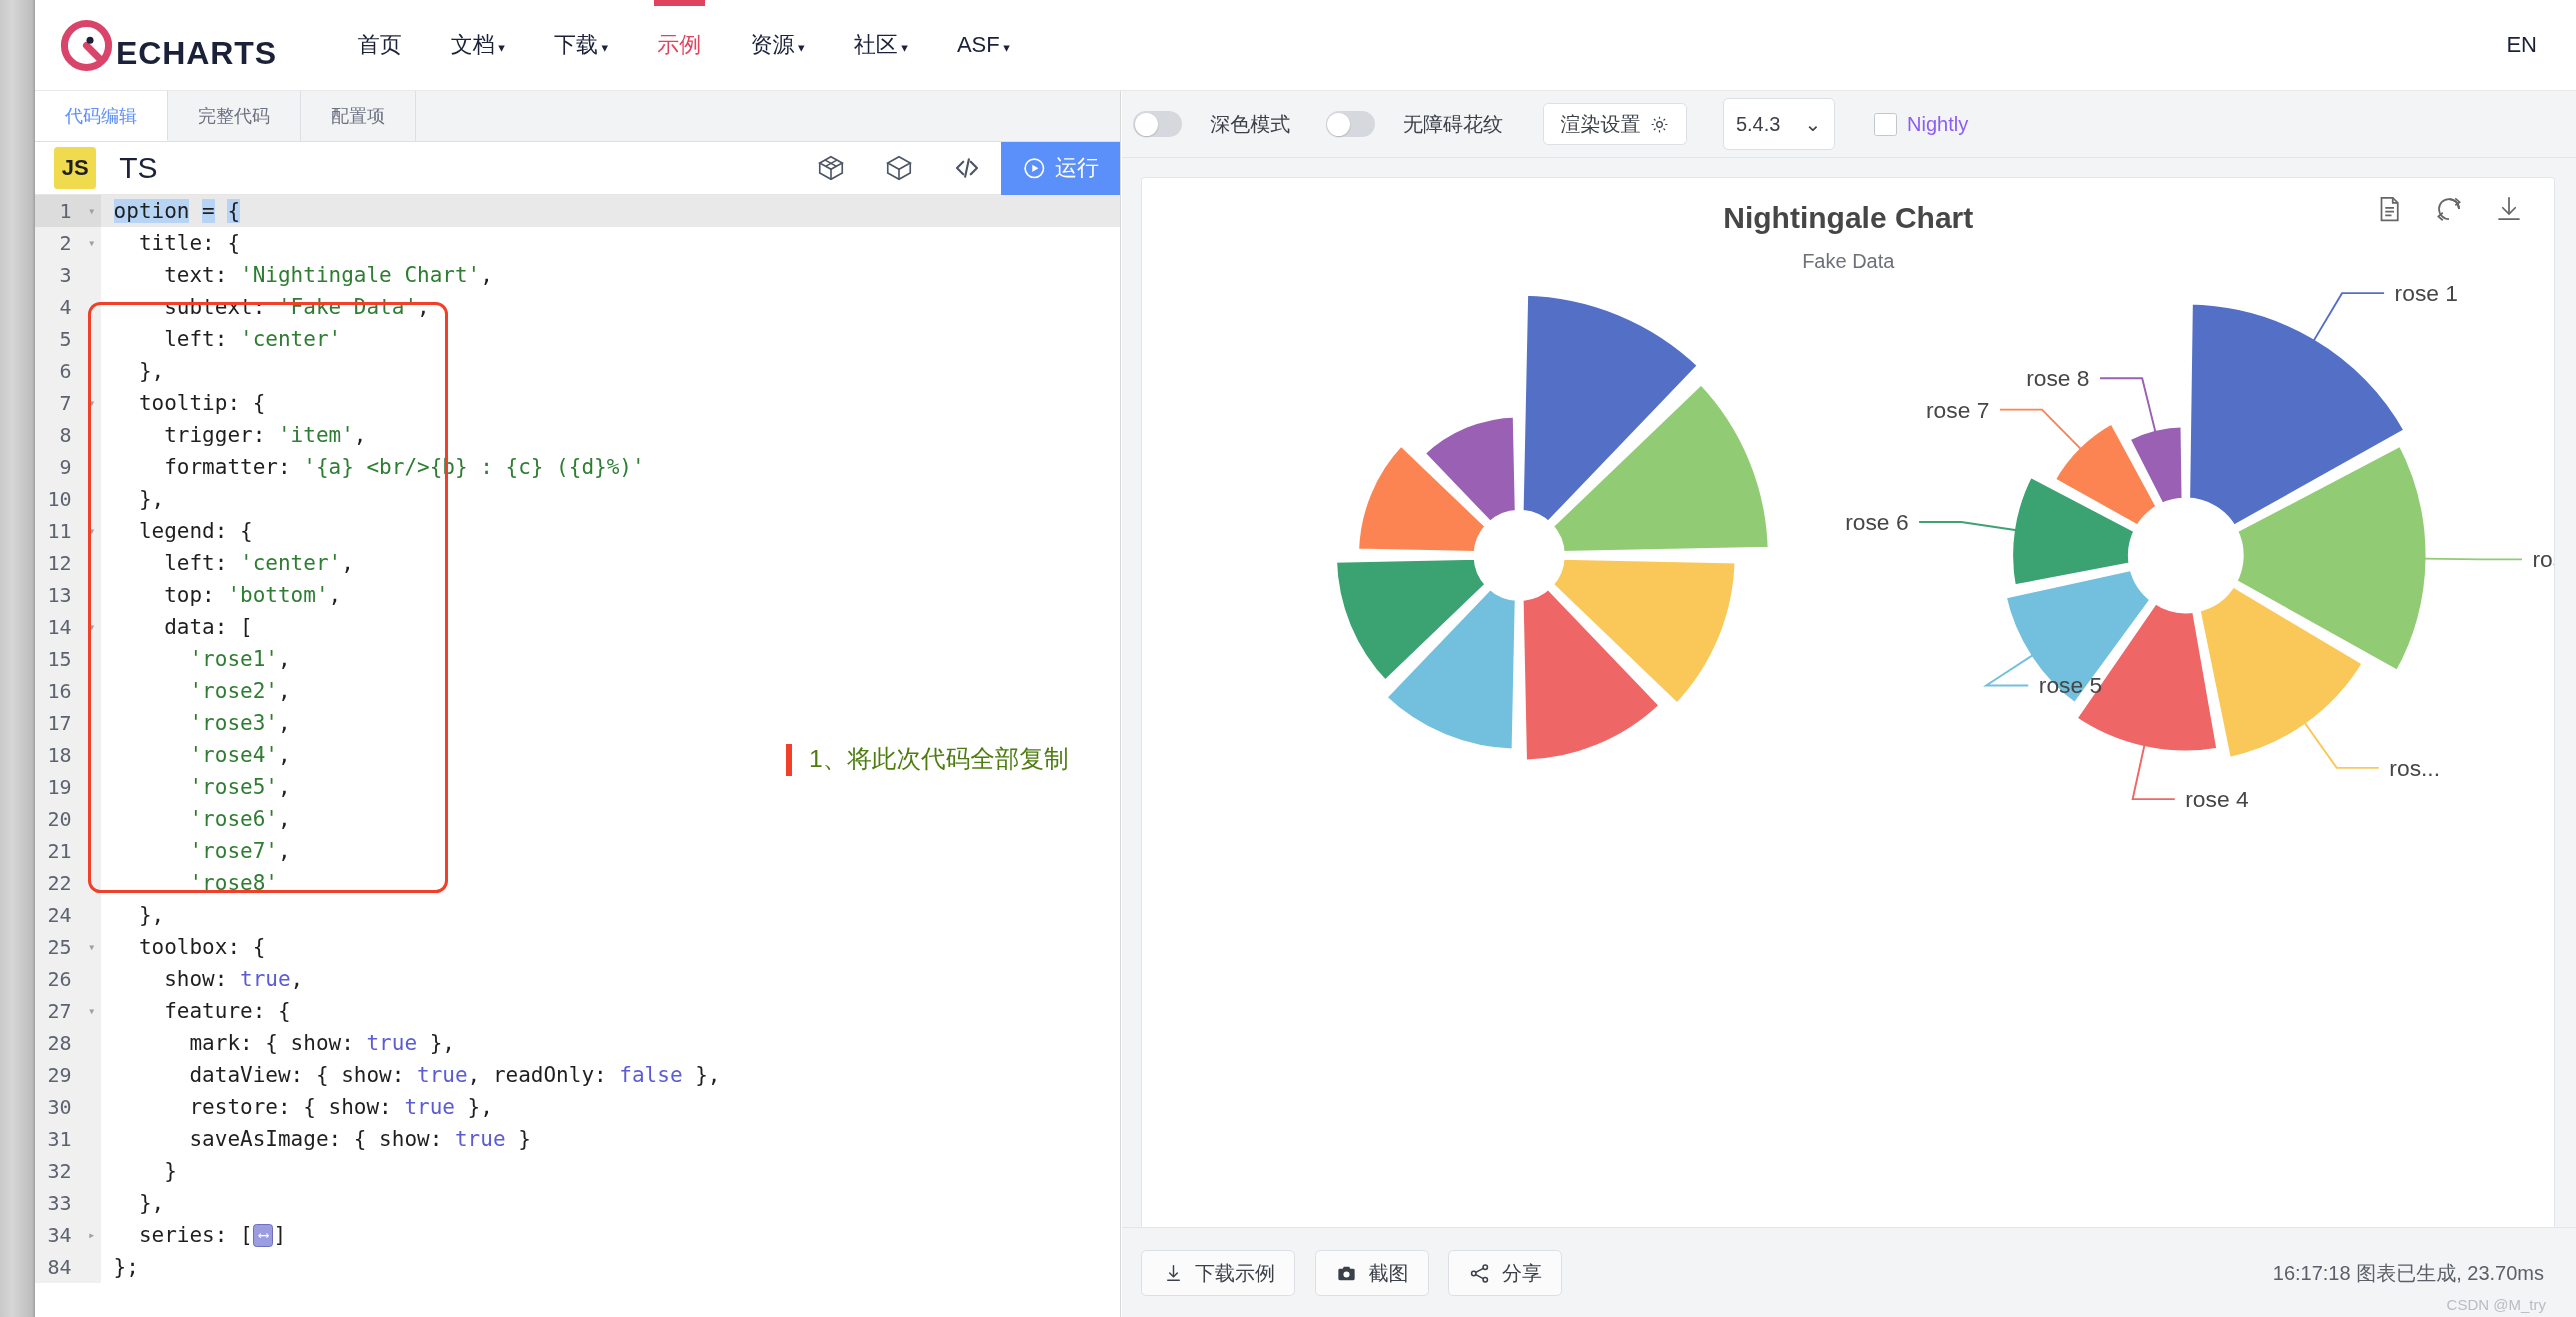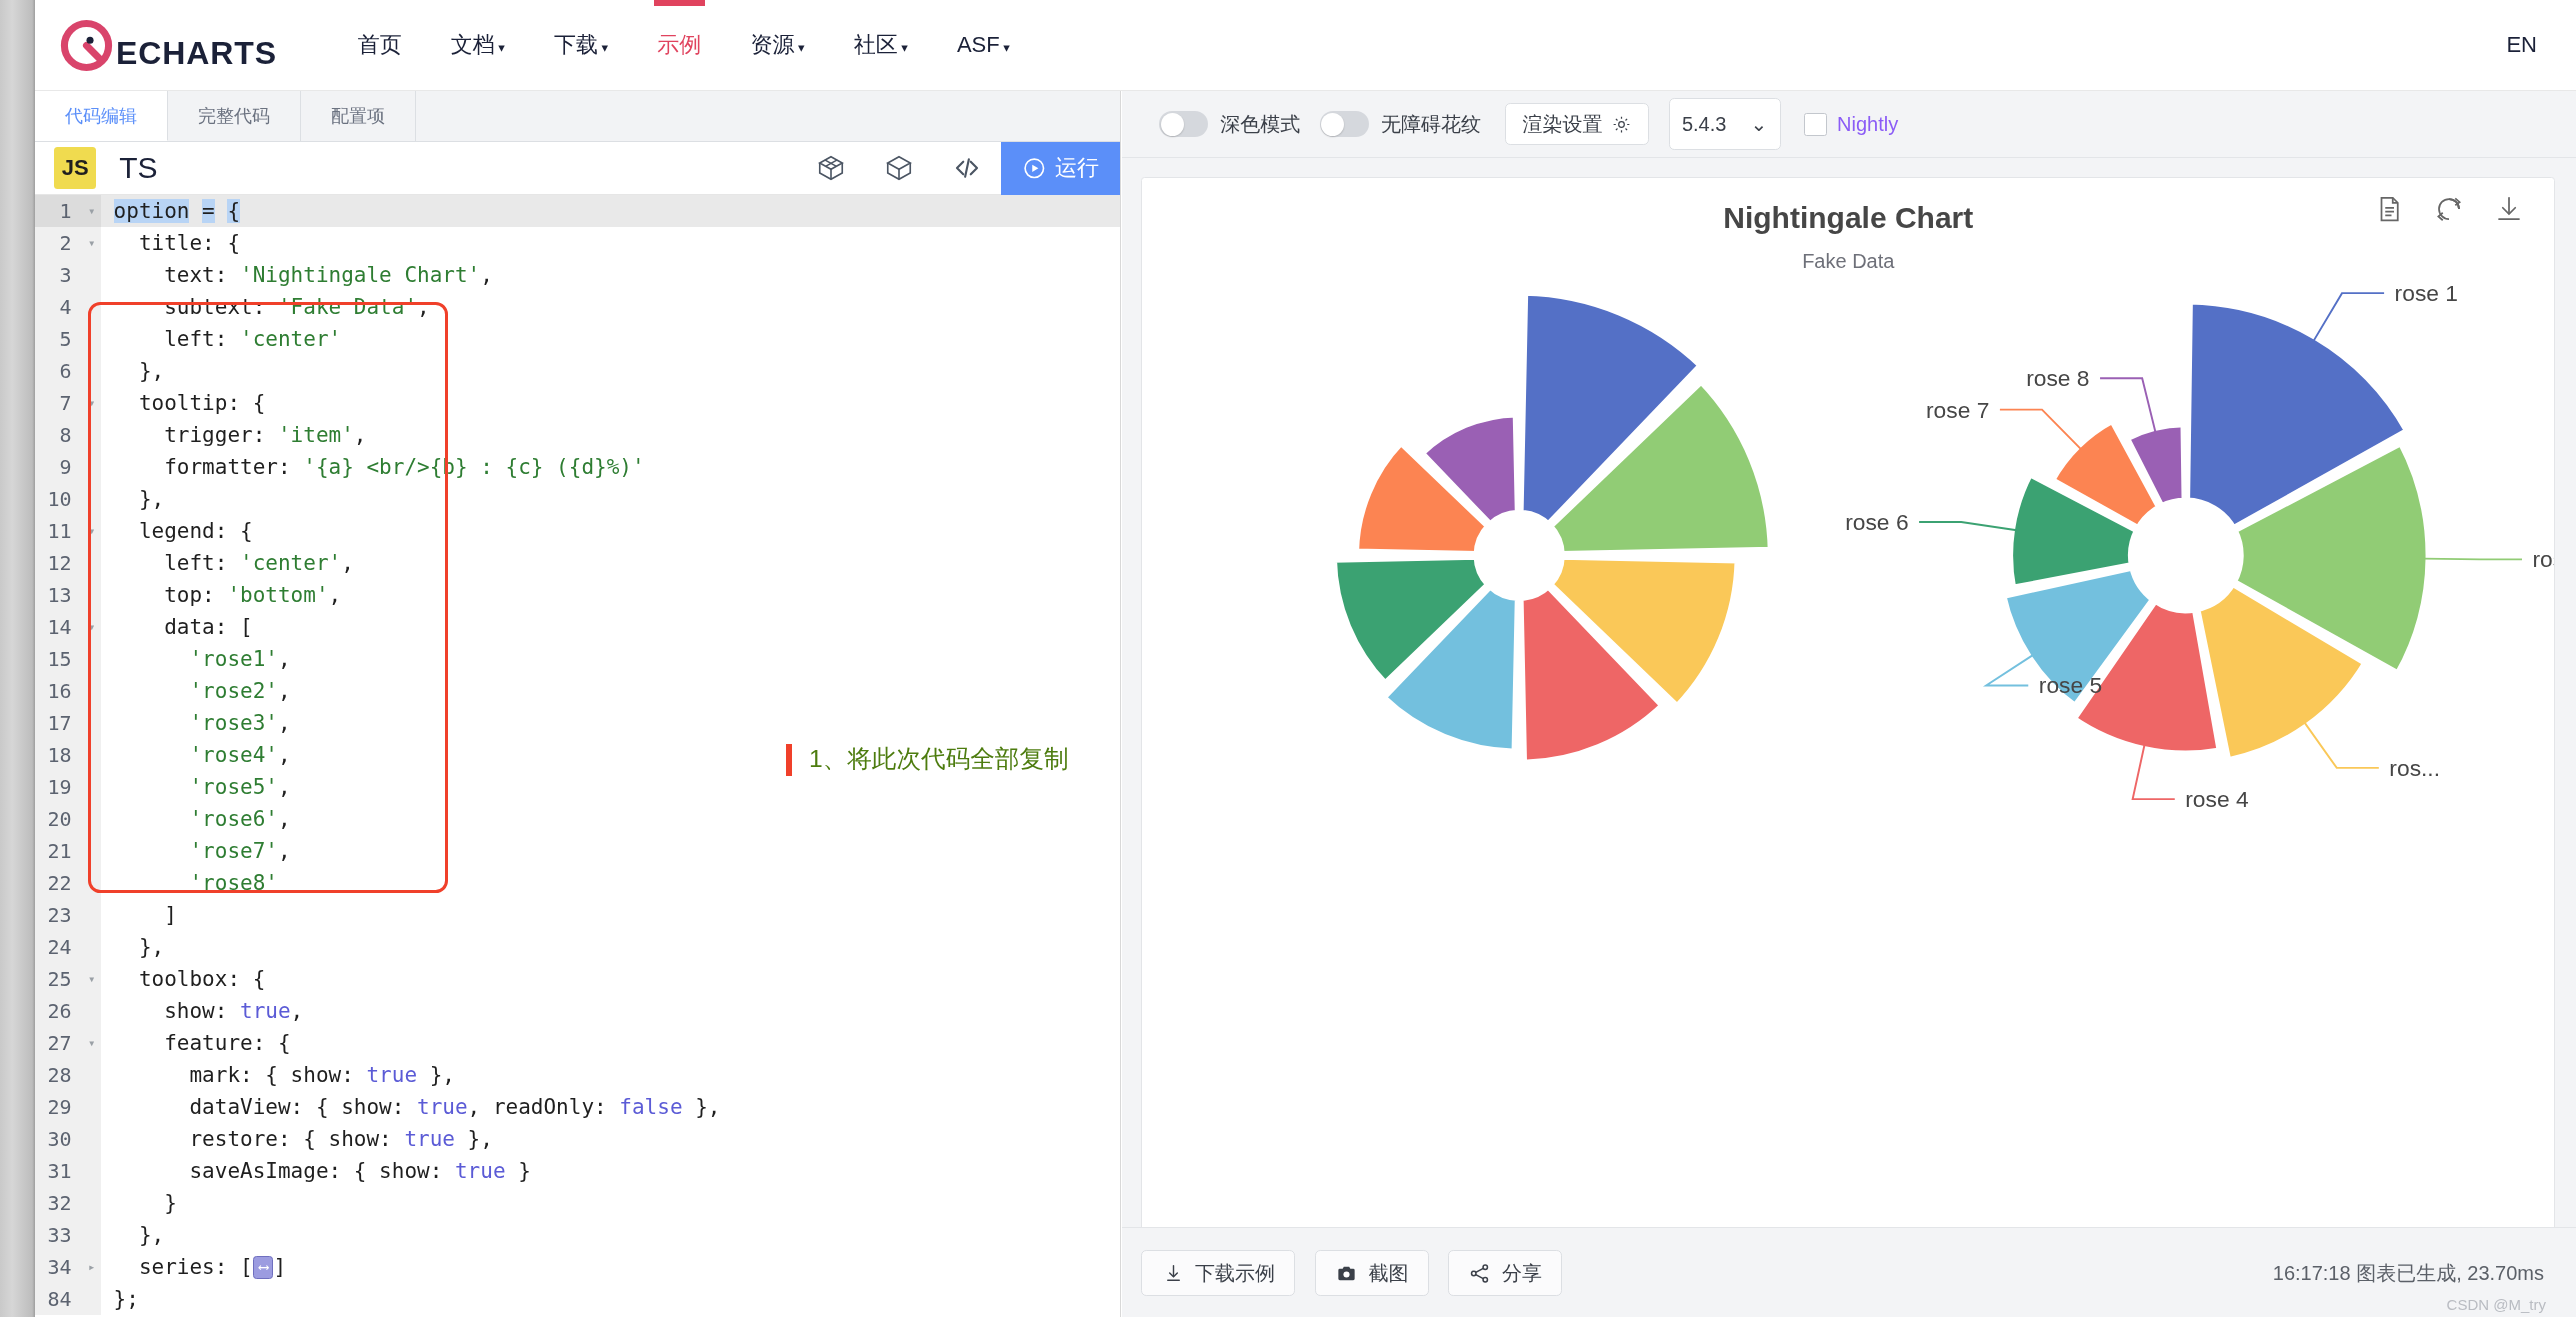--- a/index.html
+++ b/index.html
@@ -123,21 +123,21 @@
   .annotation {
     position:absolute; left:774px; top:651px; font-size:24.6px; color:#4d7c0f;
     font-family:"Liberation Sans", sans-serif; white-space:nowrap;
   }
   .annotation::before {
     content:""; position:absolute; left:-23px; top:1.8px; width:6.1px; height:32px; background:#f0402a;
   }
 
   
   .ctrl-bar {
-    height:67px; display:flex; align-items:center; padding-left:37px; gap:0;
+    height:67px; display:flex; align-items:center; padding-left:11px; gap:16px;
     background:#f3f4f6; border-bottom:0.9px solid #e3e5e8;
   }
   .toggle {
     width:49px; height:26px; border-radius:13px; background:#d5d8dd; position:relative; cursor:pointer;
   }
   .toggle::after {
     content:""; position:absolute; left:1.8px; top:1.8px; width:23px; height:23px;
     border-radius:50%; background:#fff; box-shadow:0 0.9px 1.8px rgba(0,0,0,.2);
   }
   .ctrl-label { font-size:20px; color:#3b4049; margin-left:12.3px; margin-right:19.3px; white-space:nowrap; }
@@ -309,21 +309,20 @@
           <div class="code-line"><span class="ln">13</span><span class="fold"></span><span class="ctext">    <span class="k-key">top: </span><span class="k-str">'bottom'</span><span class="k-key">,</span></span></div>
           <div class="code-line"><span class="ln">14</span><span class="fold">▾</span><span class="ctext">    <span class="k-key">data: [</span></span></div>
           <div class="code-line"><span class="ln">15</span><span class="fold"></span><span class="ctext">      <span class="k-str">'rose1'</span><span class="k-key">,</span></span></div>
           <div class="code-line"><span class="ln">16</span><span class="fold"></span><span class="ctext">      <span class="k-str">'rose2'</span><span class="k-key">,</span></span></div>
           <div class="code-line"><span class="ln">17</span><span class="fold"></span><span class="ctext">      <span class="k-str">'rose3'</span><span class="k-key">,</span></span></div>
           <div class="code-line"><span class="ln">18</span><span class="fold"></span><span class="ctext">      <span class="k-str">'rose4'</span><span class="k-key">,</span></span></div>
           <div class="code-line"><span class="ln">19</span><span class="fold"></span><span class="ctext">      <span class="k-str">'rose5'</span><span class="k-key">,</span></span></div>
           <div class="code-line"><span class="ln">20</span><span class="fold"></span><span class="ctext">      <span class="k-str">'rose6'</span><span class="k-key">,</span></span></div>
           <div class="code-line"><span class="ln">21</span><span class="fold"></span><span class="ctext">      <span class="k-str">'rose7'</span><span class="k-key">,</span></span></div>
           <div class="code-line"><span class="ln">22</span><span class="fold"></span><span class="ctext">      <span class="k-str">'rose8'</span></span></div>
-          <div class="code-line"><span class="ln">23</span><span class="fold"></span><span class="ctext">    <span class="k-key">]</span></span></div>
           <div class="code-line"><span class="ln">24</span><span class="fold"></span><span class="ctext">  <span class="k-key">},</span></span></div>
           <div class="code-line"><span class="ln">25</span><span class="fold">▾</span><span class="ctext">  <span class="k-key">toolbox: {</span></span></div>
           <div class="code-line"><span class="ln">26</span><span class="fold"></span><span class="ctext">    <span class="k-key">show: </span><span class="k-bool">true</span><span class="k-key">,</span></span></div>
           <div class="code-line"><span class="ln">27</span><span class="fold">▾</span><span class="ctext">    <span class="k-key">feature: {</span></span></div>
           <div class="code-line"><span class="ln">28</span><span class="fold"></span><span class="ctext">      <span class="k-key">mark: { show: </span><span class="k-bool">true</span><span class="k-key"> },</span></span></div>
           <div class="code-line"><span class="ln">29</span><span class="fold"></span><span class="ctext">      <span class="k-key">dataView: { show: </span><span class="k-bool">true</span><span class="k-key">, readOnly: </span><span class="k-bool">false</span><span class="k-key"> },</span></span></div>
           <div class="code-line"><span class="ln">30</span><span class="fold"></span><span class="ctext">      <span class="k-key">restore: { show: </span><span class="k-bool">true</span><span class="k-key"> },</span></span></div>
           <div class="code-line"><span class="ln">31</span><span class="fold"></span><span class="ctext">      <span class="k-key">saveAsImage: { show: </span><span class="k-bool">true</span><span class="k-key"> }</span></span></div>
           <div class="code-line"><span class="ln">32</span><span class="fold"></span><span class="ctext">    <span class="k-key">}</span></span></div>
           <div class="code-line"><span class="ln">33</span><span class="fold"></span><span class="ctext">  <span class="k-key">},</span></span></div>

